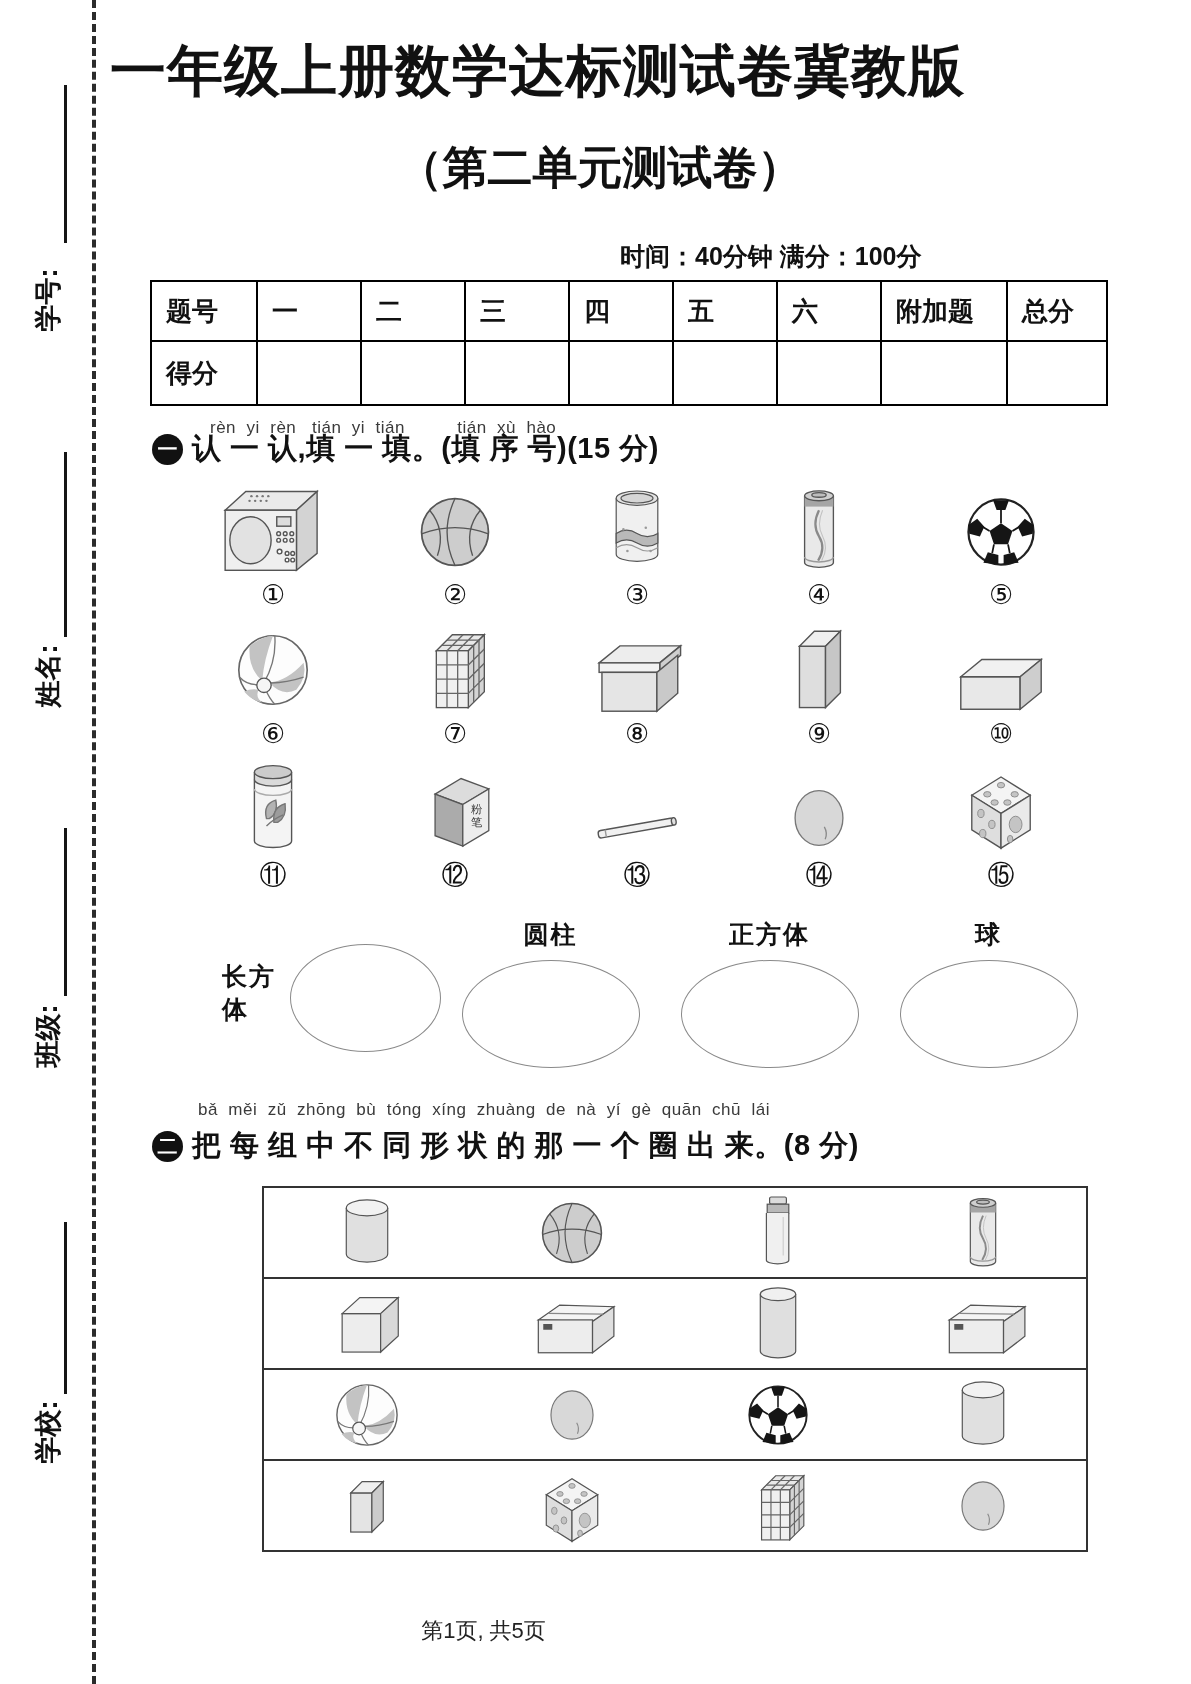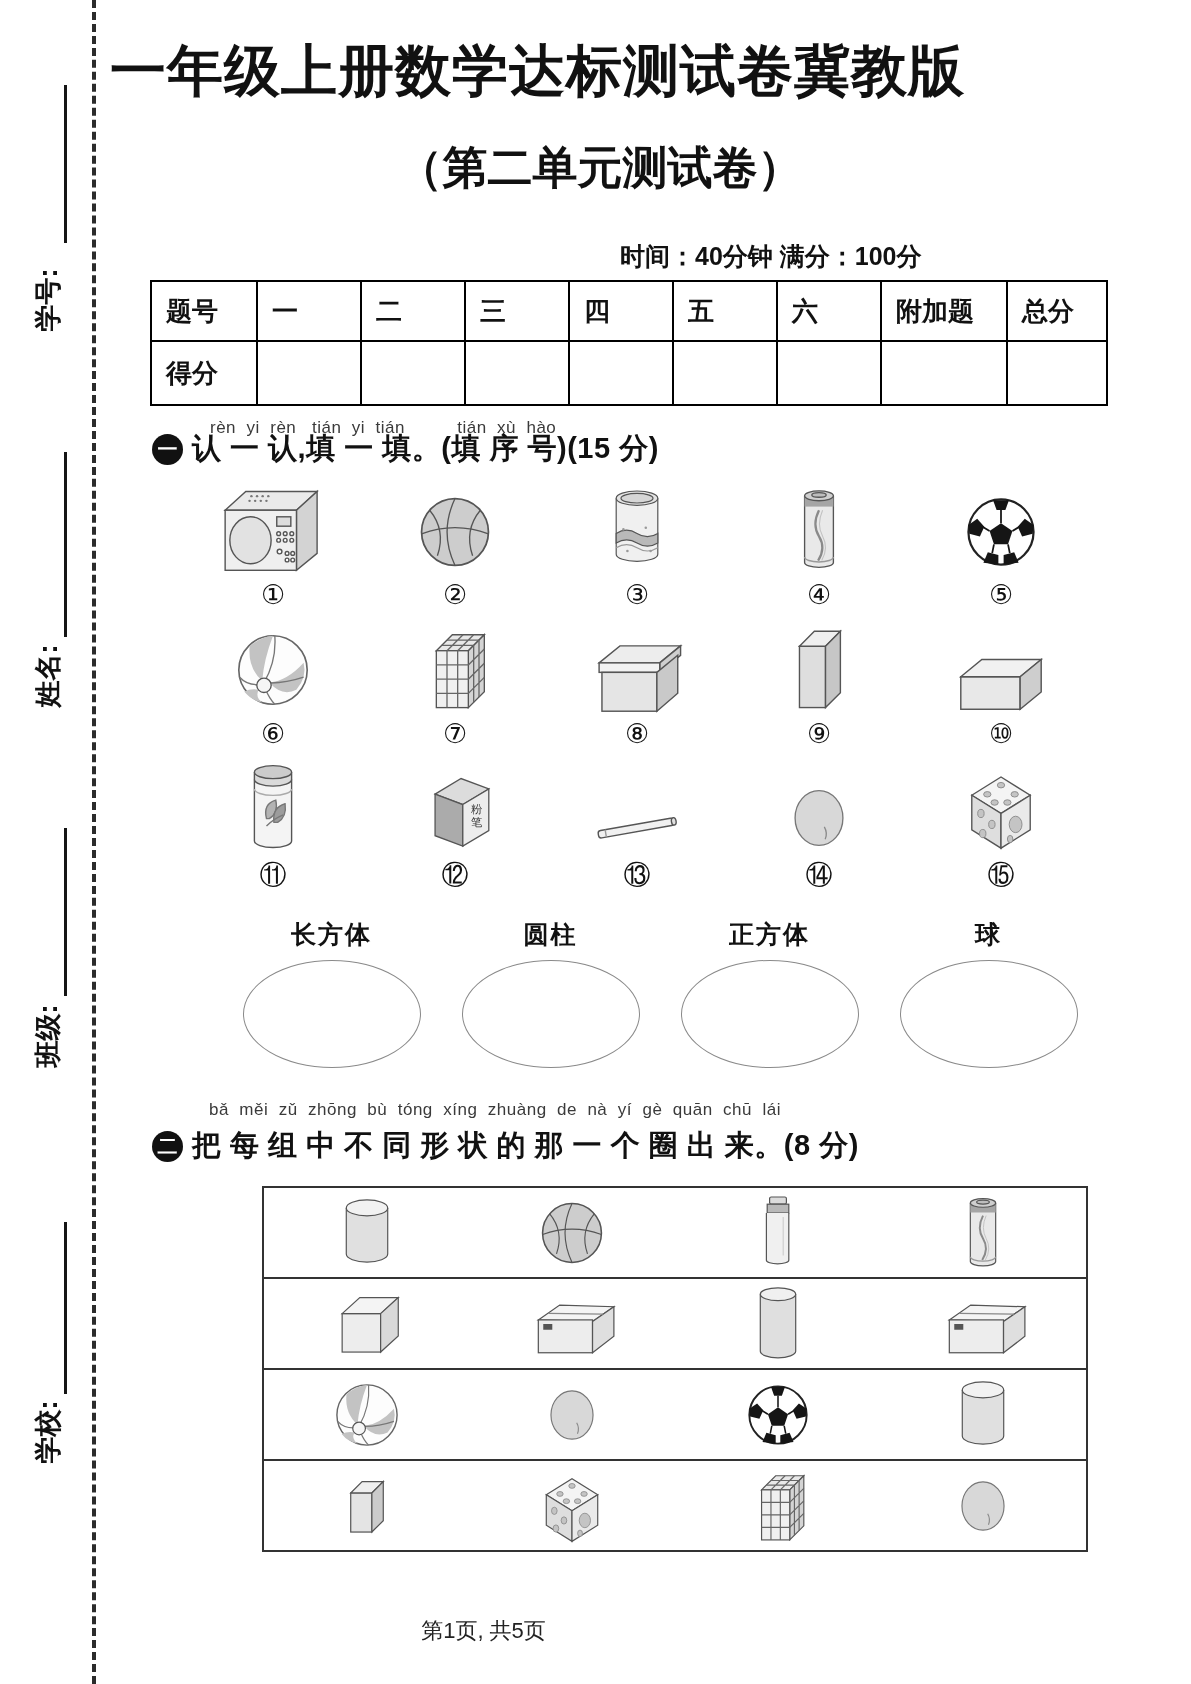--- a/index.html
+++ b/index.html
@@ -352,39 +352,39 @@
                 <ellipse cx="62" cy="68" rx="7" ry="9"></ellipse>
                 <ellipse cx="56" cy="84" rx="3" ry="4"></ellipse>
               </g>
             </g>
           </svg>
         </div>
         <div class="cnum">⑮</div>
       </div>
     </div>
   <div class="catgrid" id="q1-categories">
-      <div style="display:flex;flex-direction:column;align-items:center;">
+      <div style="display:flex;flex-direction:row;align-items:center;">
         <div class="catlabel">长方体</div>
         <div class="oval"></div>
       </div>
       <div style="display:flex;flex-direction:column;align-items:center;">
         <div class="catlabel">圆柱</div>
         <div class="oval"></div>
       </div>
       <div style="display:flex;flex-direction:column;align-items:center;">
         <div class="catlabel">正方体</div>
         <div class="oval"></div>
       </div>
       <div style="display:flex;flex-direction:column;align-items:center;">
         <div class="catlabel">球</div>
         <div class="oval"></div>
       </div>
     </div>
 
-  <div class="pinyin" style="top:1100px;left:198px;margin-left:11px;">bǎ  měi  zǔ  zhōng  bù  tóng  xíng  zhuàng  de  nà  yí  gè  quān  chū  lái</div>
+  <div class="pinyin" style="top:1100px;left:198px;">bǎ  měi  zǔ  zhōng  bù  tóng  xíng  zhuàng  de  nà  yí  gè  quān  chū  lái</div>
   <div class="qhead" style="top:1126px;left:152px;">
     <span class="qbadge">二</span>
     <span class="qtext">把 每 组 中 不 同 形 状 的 那 一 个 圈 出 来。(8 分)</span>
   </div>
 
   <div class="q2table" id="q2-table">
       <div class="q2row">
         <div class="q2cell">
           <svg width="74" height="86" viewBox="0 0 80 95">
             <g stroke="#555" stroke-width="1.5">

